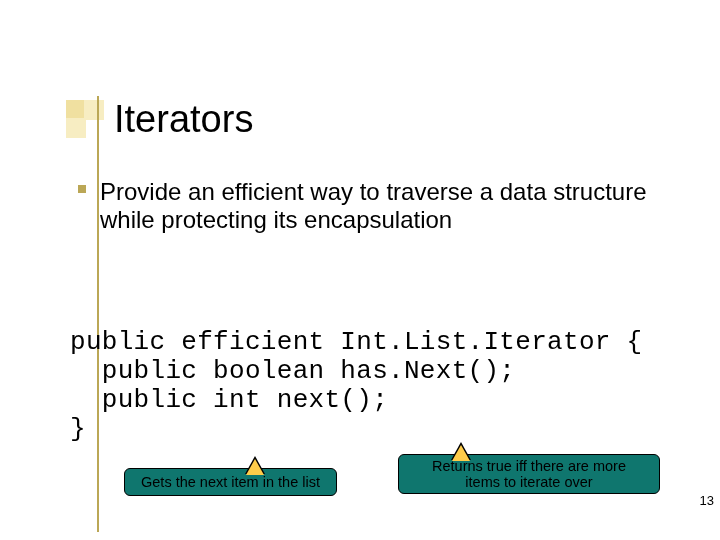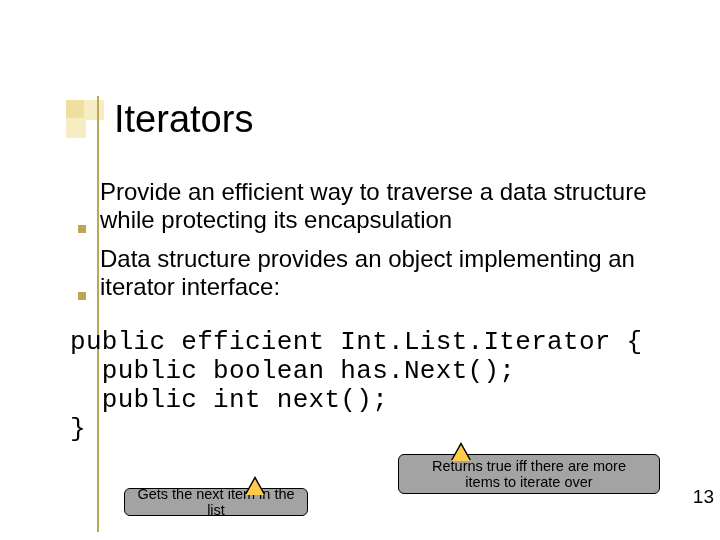--- a/index.html
+++ b/index.html
@@ -6,56 +6,52 @@
   html, body { width: 720px; height: 540px; background: #fff; font-family: Verdana, Arial, sans-serif; color: #000; }
   .slide { position: relative; width: 720px; height: 540px; overflow: hidden; }
   .title-deco { position: absolute; left: 46px; top: 80px; width: 38px; height: 38px; }
   .title-deco .sq { position: absolute; }
   .sq1 { left: 0;  top: 0;  width: 20px; height: 20px; background: #f0e0a0; }
   .sq2 { left: 18px; top: 0;  width: 20px; height: 20px; background: #f7edc2; }
   .sq3 { left: 0;  top: 18px; width: 20px; height: 20px; background: #f7edc2; }
   .vbar { position: absolute; left: 81px; top: 80px; width: 2px; height: 436px; background: #bba756; }
   .title { position: absolute; left: 98px; top: 82px; font-size: 38px; font-weight: 400; }
   .body  { position: absolute; left: 54px; top: 154px; width: 628px; font-size: 24px; line-height: 1.15; }
-  .bitem { display: flex; align-items: flex-end; margin-bottom: 0; }
+  .bitem { display: flex; align-items: flex-start; margin-bottom: 0; }
   .bullet { width: 8px; height: 8px; background: #bba756; flex: 0 0 8px; margin-top: 11px; margin-right: 10px; }
   .btext { flex: 1; }
   .code  { position: absolute; left: 54px; top: 312px; width: 640px; font-family: "Courier New", monospace; font-size: 26px; line-height: 1.12; letter-spacing: 0.3px; white-space: pre; }
-  .callout { position: absolute; background: #a3a3a3; border: 1.5px solid #000; border-radius: 6px; font-size: 14.5px; text-align: center; display: flex; align-items: center; justify-content: center; padding: 4px 8px; }
+  .callout { position: absolute; background: #0f766e; border: 1.5px solid #000; border-radius: 6px; font-size: 14.5px; text-align: center; display: flex; align-items: center; justify-content: center; padding: 4px 8px; }
   .callout .tail { position: absolute; width: 0; height: 0; border-left: 9px solid transparent; border-right: 9px solid transparent; border-bottom: 16px solid #fecc4a; }
   .callout .tail-border { position: absolute; width: 0; height: 0; border-left: 10px solid transparent; border-right: 10px solid transparent; border-bottom: 18px solid #000; }
-  #co1 { left: 108px; top: 472px; width: 184px; height: 28px; }
+  #co1 { left: 108px; top: 452px; width: 213px; height: 28px; }
   #co1 .tail-border { top: -17px; left: 116px; }
   #co1 .tail        { top: -14px; left: 117px; }
   #co2 { left: 382px; top: 438px; width: 262px; height: 40px; }
   #co2 .tail-border { top: -17px; left: 48px; }
   #co2 .tail        { top: -14px; left: 49px; }
-  .pg { position: absolute; right: 14px; bottom: 40px; font-size: 19px; }
+  .pg { position: absolute; right: 14px; bottom: 40px; font-size: 13px; }
 </style>
 </head>
 <body>
 <div class="slide">
 
   <div class="title-deco">
     <div class="sq sq1"></div>
       <div class="sq sq2"></div>
       <div class="sq sq3"></div>
   </div>
   <div class="vbar"></div>
 
   <div class="title">Iterators</div>
 
   <div class="body">
     <div class="bitem">
       <div class="bullet"></div>
       <div class="btext">Provide an efficient way to traverse a data structure while protecting its encapsulation</div>
-    </div>
-    <div class="bitem">
-      <div class="bullet"></div>
-      <div class="btext">Data structure provides an object implementing an iterator interface:</div>
     </div>
   </div>
 
   <div class="code">public efficient Int.List.Iterator {
   public boolean has.Next();
   public int next();
 }</div>
 
   <div class="callout" id="co1">
     <div class="tail-border"></div>

